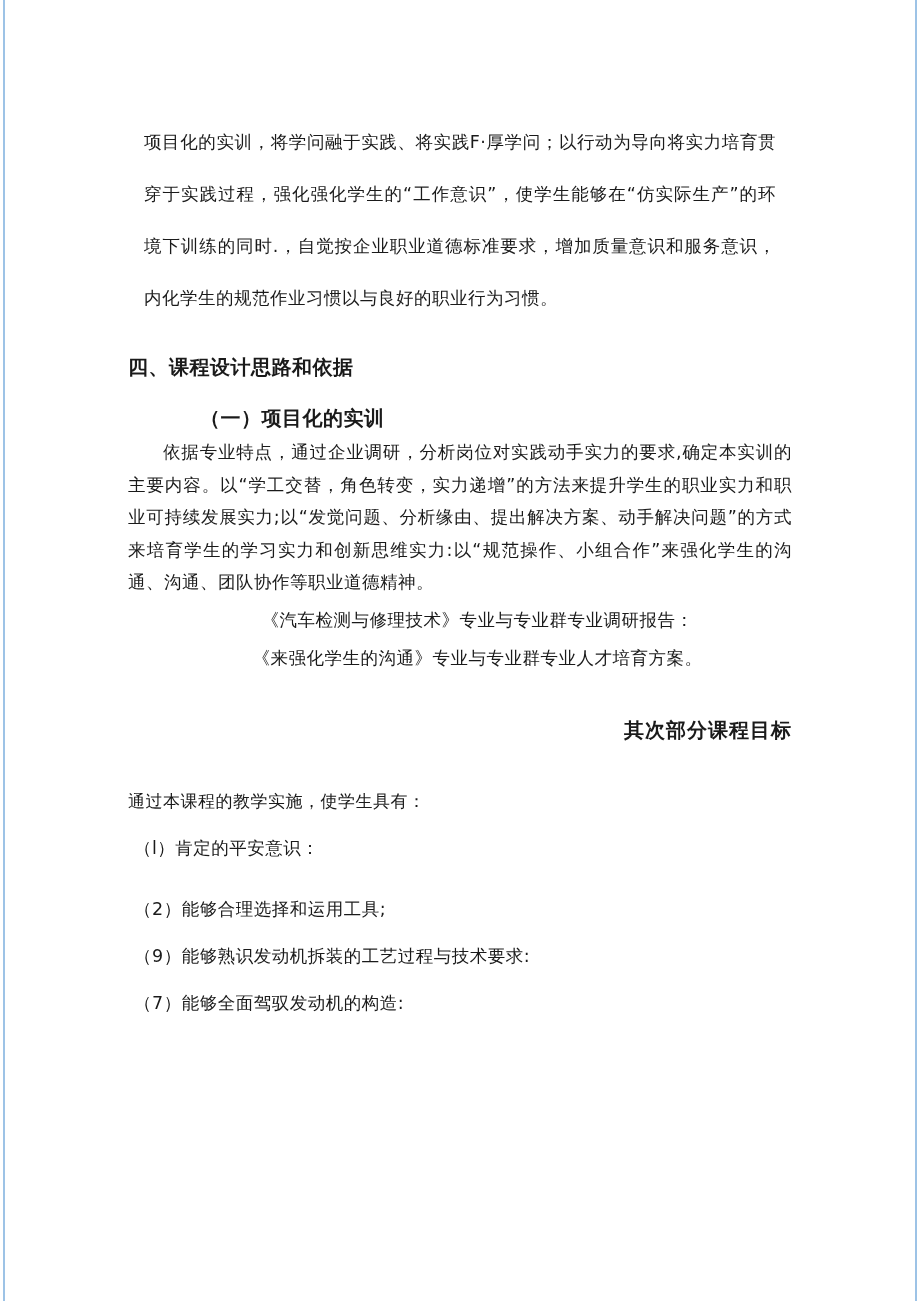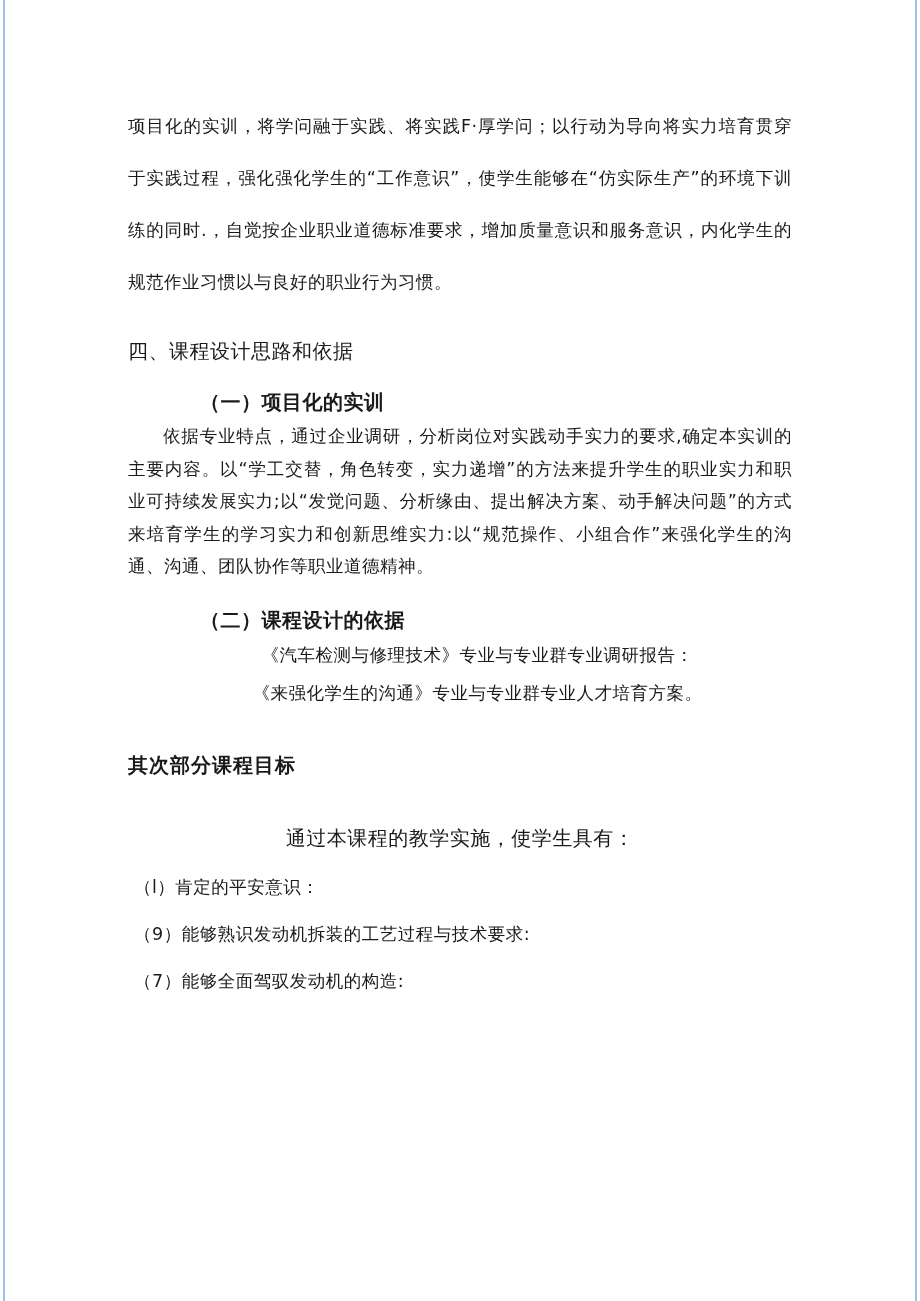--- a/index.html
+++ b/index.html
@@ -31,26 +31,26 @@
     position: absolute;
     left: 128px;
     right: 128px;
     top: 100px;
   }
 
   .para-loose {
     font-size: 17.5px;
     line-height: 52px;
     text-align: justify;
-    margin: 0;
+    margin: 16px;
     letter-spacing: 0.5px;
   }
   .h1 {
     font-size: 20px;
-    font-weight: normal;
+    font-weight: bold;
     margin: 30px 0 0 0;
     letter-spacing: 0.5px;
   }
   .h2 {
     font-size: 20px;
     font-weight: bold;
     margin: 24px 0 0 72px;
     letter-spacing: 0.5px;
   }
   .para {
@@ -65,29 +65,28 @@
     font-size: 17.5px;
     line-height: 33px;
     text-indent: 2em;
     margin: 5px 0 0 0;
     letter-spacing: 0.5px;
     text-align: center;
   }
   .center-title {
     font-size: 20px;
     font-weight: bold;
-    text-align: left;
+    text-align: right;
     margin: 42px 0 0 0;
     letter-spacing: 1px;
   }
   .goals-intro {
-    font-size: 20px;
+    font-size: 17px;
     margin: 46px 0 0 0;
     letter-spacing: 0.5px;
-    text-align: center;
   }
   .goal {
     font-size: 17.5px;
     margin: 23px 0 0 6px;
     letter-spacing: 0.5px;
   }
   .goal.extra-gap {
     margin-top: 37px;
   }
 </style>
@@ -101,32 +100,32 @@
   <div class="content">
 
     <p class="para-loose">项目化的实训，将学问融于实践、将实践F·厚学问；以行动为导向将实力培育贯穿于实践过程，强化强化学生的“工作意识”，使学生能够在“仿实际生产”的环境下训练的同时.，自觉按企业职业道德标准要求，增加质量意识和服务意识，内化学生的规范作业习惯以与良好的职业行为习惯。</p>
 
     <h2 class="h1">四、课程设计思路和依据</h2>
 
     <h3 class="h2">（一）项目化的实训</h3>
 
     <p class="para">依据专业特点，通过企业调研，分析岗位对实践动手实力的要求,确定本实训的主要内容。以“学工交替，角色转变，实力递增”的方法来提升学生的职业实力和职业可持续发展实力;以“发觉问题、分析缘由、提出解决方案、动手解决问题”的方式来培育学生的学习实力和创新思维实力:以“规范操作、小组合作”来强化学生的沟通、沟通、团队协作等职业道德精神。</p>
 
-    <h3 class="h2">（二）课程设计的依据</h3>
 
     <p class="ref">《汽车检测与修理技术》专业与专业群专业调研报告：</p>
 
     <p class="ref">《来强化学生的沟通》专业与专业群专业人才培育方案。</p>
 
     <h2 class="center-title">其次部分课程目标</h2>
 
     <p class="goals-intro">通过本课程的教学实施，使学生具有：</p>
 
     <p class="goal">（l）肯定的平安意识：</p>
 
+    <p class="goal extra-gap">（2）能够合理选择和运用工具;</p>
 
     <p class="goal">（9）能够熟识发动机拆装的工艺过程与技术要求:</p>
 
     <p class="goal">（7）能够全面驾驭发动机的构造:</p>
 
 
   </div>
 </div>
 
 </body></html>

